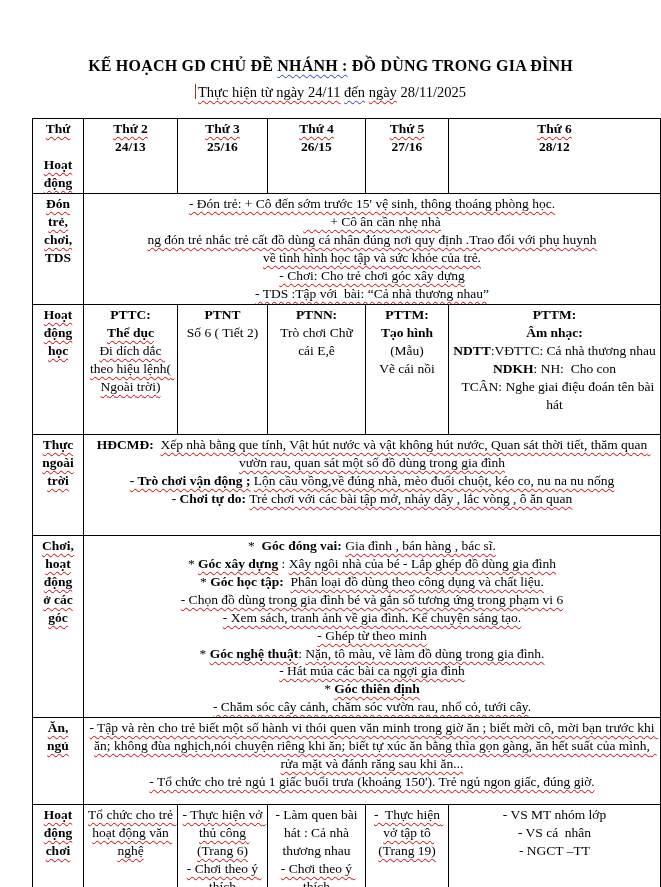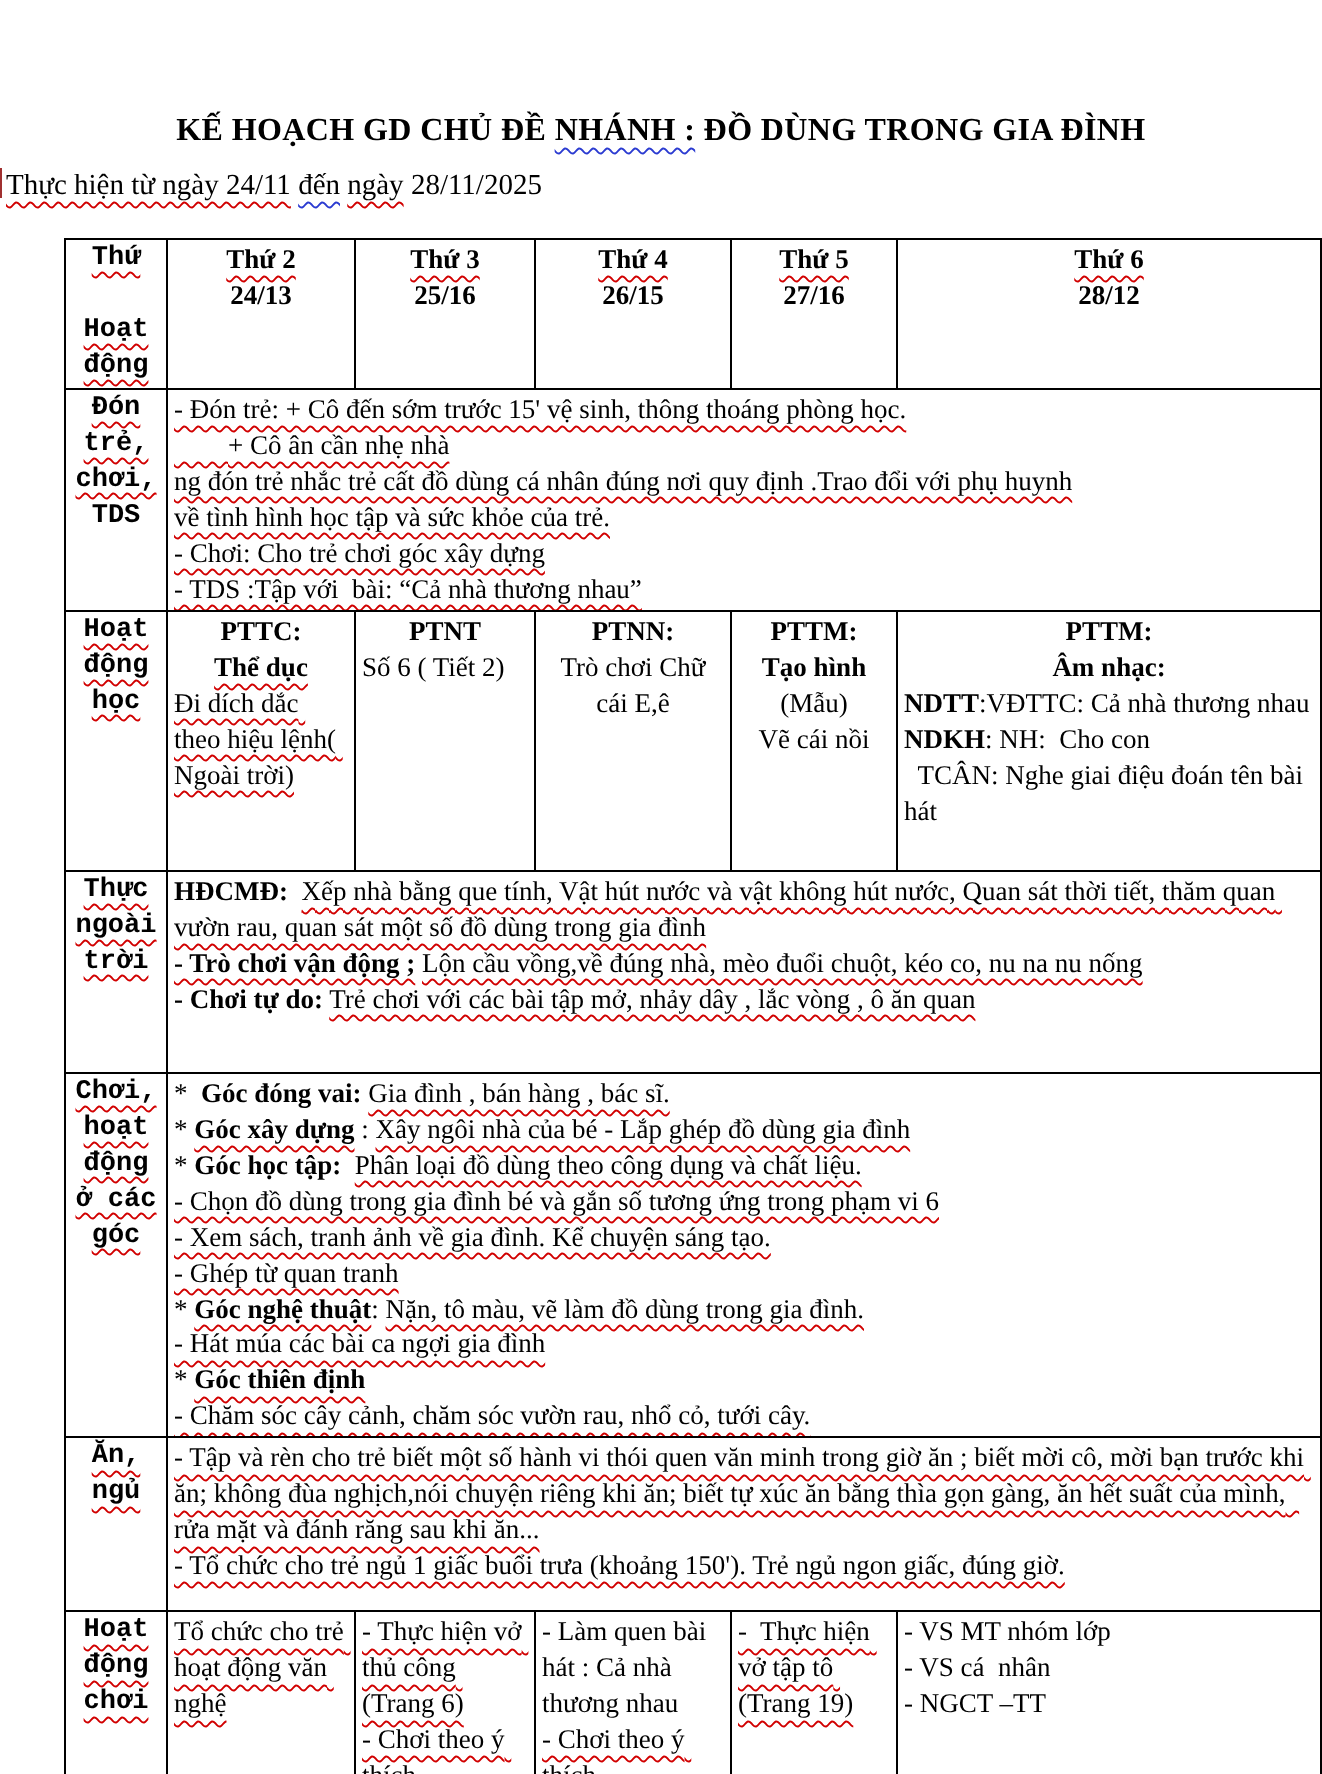--- a/index.html
+++ b/index.html
@@ -13,48 +13,48 @@
   .page{
     width:661px;height:887px;background:var(--bg);
     font-family:"Liberation Serif","DejaVu Serif",serif;
     color:var(--text);overflow:hidden;position:relative;margin-top:44px;
   }
   .title{
     text-align:center;font-size:16px;font-weight:bold;
     padding-top:13px;letter-spacing:.2px;
   }
   .subtitle{
-    font-size:14.5px;margin-top:9px;
+    text-align:center;font-size:14.5px;margin-top:9px;
   }
   .cursor{
     display:inline-block;width:0;height:15px;
     border-left:1.5px solid #a03030;margin-right:2px;vertical-align:-2px;
   }
   table.sched{
     border-collapse:collapse;table-layout:fixed;
     margin:17px 0 0 32px;width:628px;
   }
   table.sched td{
     border:1.5px solid var(--border);
     vertical-align:top;padding:1px 3px;
     font-size:13.5px;line-height:1.33;overflow:hidden;
   }
-  td.lbl{vertical-align:middle;text-align:center;padding:1px 1px;font-family:Liberation Mono, monospace;}
+  td.lbl{vertical-align:middle;text-align:center;padding:1px 1px;}
   td.corner{vertical-align:top;}
   td.day{vertical-align:middle;}
   tr.r1{height:74px}
   tr.r2{height:111px}
   tr.r3{height:130px}
   tr.r4{height:101px}
   tr.r5{height:172px}
   tr.r6{height:87px}
   tr.r7{height:119px}
   .line{white-space:pre-wrap;}
   .lc{text-align:center;}
-  .ll{text-align:left;}
+  .ll{text-align:center;}
   .b{font-weight:bold;}
   .sqr{
     text-decoration-line:underline;text-decoration-style:wavy;
     text-decoration-color:var(--sqr);text-decoration-thickness:1px;
     text-underline-offset:2.5px;text-decoration-skip-ink:none;
   }
   .sqb{
     text-decoration-line:underline;text-decoration-style:wavy;
     text-decoration-color:var(--sqb);text-decoration-thickness:1px;
     text-underline-offset:2.5px;text-decoration-skip-ink:none;
@@ -175,21 +175,21 @@
             <div class="line lc"><span class="b sqr">động</span></div>
             <div class="line lc"><span class="b sqr">ở các</span></div>
             <div class="line lc"><span class="b sqr">góc</span></div>
           </td>
       <td colspan="5">
             <div class="line ll"><span>*  </span><span class="b">Góc đóng vai:</span><span> </span><span class="sqr">Gia đình , bán hàng , bác sĩ.</span></div>
             <div class="line ll"><span>* </span><span class="b sqr">Góc xây dựng</span><span> : </span><span class="sqr">Xây ngôi nhà của bé - Lắp ghép đồ dùng gia đình</span></div>
             <div class="line ll"><span>* </span><span class="b">Góc học tập:</span><span>  </span><span class="sqr">Phân loại đồ dùng theo công dụng và chất liệu.</span></div>
             <div class="line ll"><span class="sqr">- Chọn đồ dùng trong gia đình bé và gắn số tương ứng trong phạm vi 6</span></div>
             <div class="line ll"><span class="sqr">- Xem sách, tranh ảnh về gia đình. Kể chuyện sáng tạo.</span></div>
-            <div class="line ll"><span class="sqr">- Ghép từ quan tranh</span></div>
+            <div class="line ll"><span class="sqr">- Ghép từ theo minh</span></div>
             <div class="line ll"><span>* </span><span class="b sqr">Góc nghệ thuật</span><span>: </span><span class="sqr">Nặn, tô màu, vẽ làm đồ dùng trong gia đình.</span></div>
             <div class="line ll"><span class="sqr">- Hát múa các bài ca ngợi gia đình</span></div>
             <div class="line ll"><span>* </span><span class="b sqr">Góc thiên định</span></div>
             <div class="line ll"><span class="sqr">- Chăm sóc cây cảnh, chăm sóc vườn rau, nhổ cỏ, tưới cây.</span></div>
           </td>
     </tr>
     <tr class="r6">
       <td class="lbl">
             <div class="line lc"><span class="b sqr">Ăn,</span></div>
             <div class="line lc"><span class="b sqr">ngủ</span></div>

